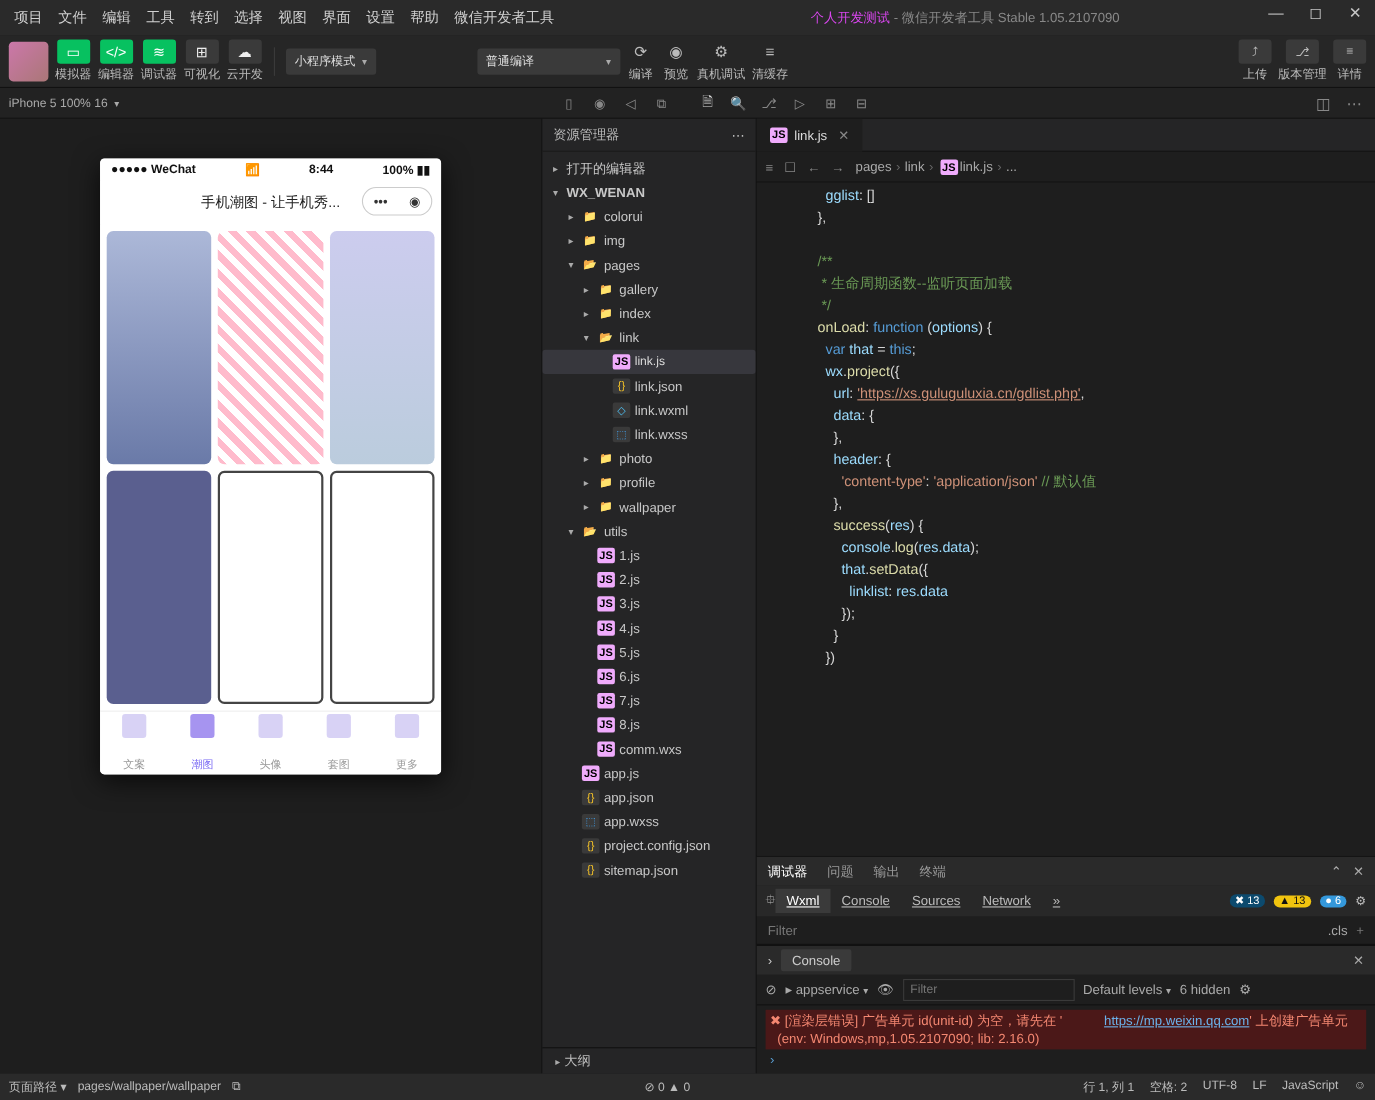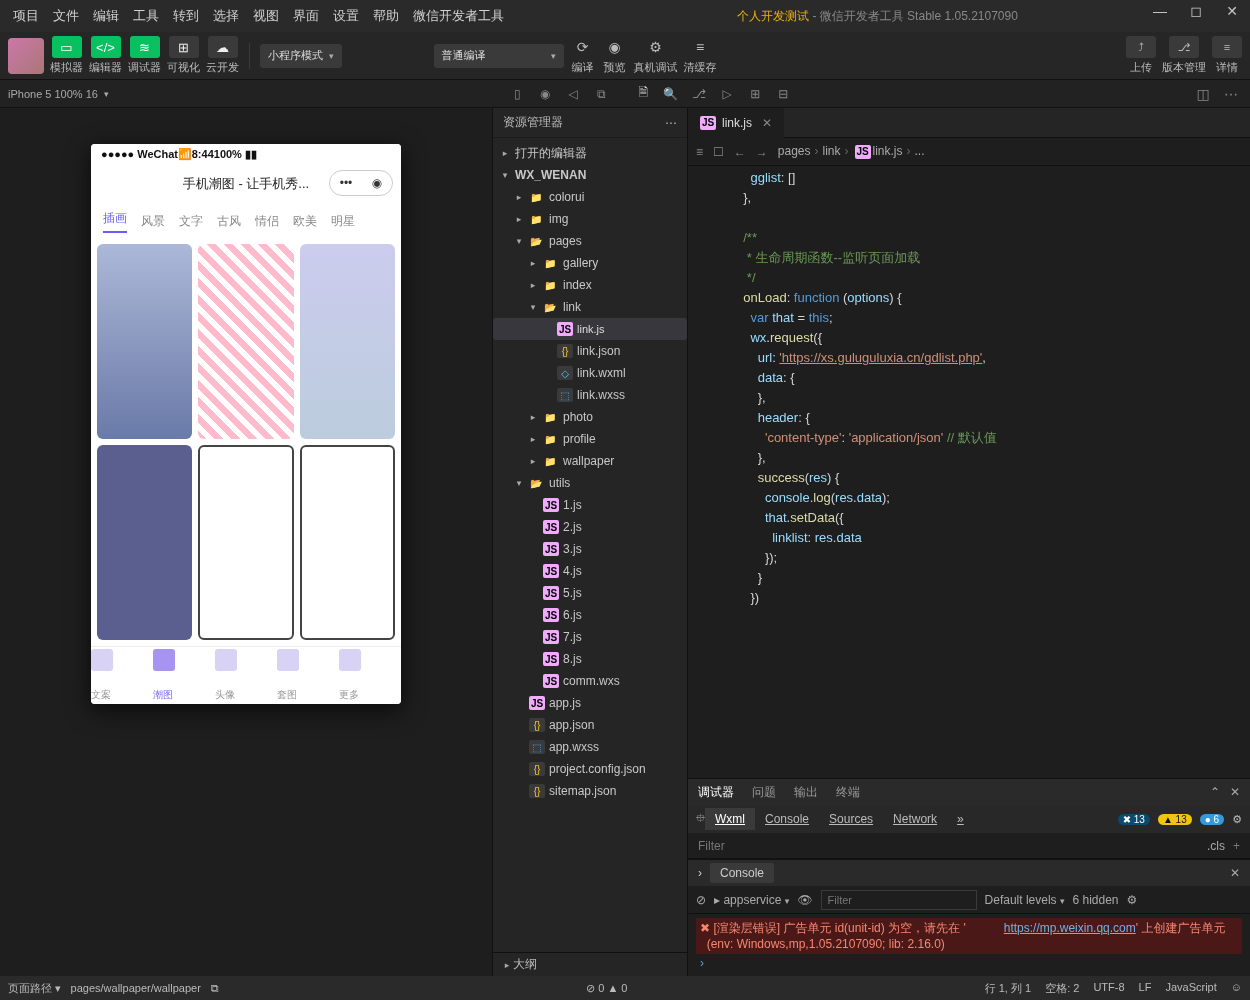--- a/index.html
+++ b/index.html
@@ -1,21 +1,21 @@
 <!DOCTYPE html>
 <html><head>
 <meta charset="utf-8">
 <style>
 * { margin:0; padding:0; box-sizing:border-box; font-family:"Microsoft YaHei",sans-serif; user-select:none; }
 body { background:#1e1e1e; color:#ccc; width:1250px; height:1000px; overflow:hidden; font-size:12px; position:relative; }
 
 .menubar { height:32px; background:#2a2a2a; display:flex; align-items:center; padding:0 6px; gap:0; }
 .menubar .m { padding:4px 7px; color:#d0d0d0; font-size:13px;}
 .menubar .title{ margin-left:auto; margin-right:auto; color:#888; font-size:12px;}
-.menubar .proj{ color:#eab308;}
+.menubar .proj{ color:#d946ef;}
 .winbtns{ position:absolute; right:6px; top:3px; display:flex; gap:12px; color:#c5c5c5; font-size:14px;}
 .winbtns span{ width:24px; text-align:center;}
 
 .toolbar{ height:48px; background:#262626; border-bottom:1px solid #111; display:flex; align-items:center; padding:2px 8px; gap:6px;}
 .ava{width:36px;height:36px;border-radius:4px;background:linear-gradient(135deg,#c7a,#a77);} 
 .tbtn{display:flex;flex-direction:column;align-items:center;gap:2px;font-size:11px;color:#bbb;}
 .tbtn .ic{width:30px;height:22px;border-radius:3px;display:flex;align-items:center;justify-content:center;font-size:13px;}
 .green{background:#07c160;color:#fff;}
 .grey{background:#3a3a3a;color:#eee;}
 .sel{display:flex;align-items:center;background:#3a3a3a;border-radius:3px;height:24px;padding:0 8px;font-size:11px;color:#ddd;gap:6px;}
@@ -30,29 +30,29 @@
 .devbar{height:28px;background:#222;border-bottom:1px solid #111;display:flex;align-items:center;padding:0 8px;font-size:11px;color:#aaa;gap:6px;}
 .devbar .micon{width:22px;text-align:center;color:#888;font-size:12px;}
 .rightic{width:22px;text-align:center;color:#888;font-size:14px;}
 
 .mainarea{display:flex;height:calc(1000px - 32px - 48px - 28px - 24px);}
 .simcol{width:492px;background:#1e1e1e;position:relative;display:flex;justify-content:center;padding-top:36px;}
 .explcol{width:196px;background:#252526;border-left:1px solid #111;border-right:1px solid #111;display:flex;flex-direction:column;}
 .editcol{flex:1;display:flex;flex-direction:column;min-width:0;}
 
 .phone{width:310px;height:560px;background:#fff;border-radius:4px;box-shadow:0 6px 24px rgba(0,0,0,.7);overflow:hidden;display:flex;flex-direction:column;}
-.pstat{height:20px;background:#fff;color:#111;display:flex;align-items:center;padding:0 10px;font-size:11px;font-weight:bold;}
+.pstat{height:20px;background:#fff;color:#111;display:flex;align-items:center;justify-content:space-between;padding:0 10px;font-size:11px;font-weight:bold;}
 .phead{height:40px;background:#fff;display:flex;align-items:center;justify-content:center;color:#222;font-size:13px;position:relative;}
 .capsule{position:absolute;right:8px;top:6px;width:64px;height:26px;border:1px solid #ccc;border-radius:14px;display:flex;align-items:center;justify-content:space-around;color:#333;font-size:12px;}
 .ptabs{height:34px;display:flex;align-items:center;gap:14px;padding:0 12px;font-size:12px;color:#888;}
 .ptabs .act{color:#6a5af9;border-bottom:2px solid #6a5af9;padding-bottom:4px;}
 .grid{flex:1;display:grid;grid-template-columns:1fr 1fr 1fr;gap:6px;padding:6px;background:#fff;overflow:hidden;}
 .cell{border-radius:6px;}
 .pbottom{height:58px;background:#fff;border-top:1px solid #eee;display:flex;}
-.pbottom .bt{flex:1;display:flex;flex-direction:column;justify-content:center;font-size:10px;color:#999;gap:17px;}
+.pbottom .bt{flex:1;display:flex;flex-direction:column;align-items:center;justify-content:center;font-size:10px;color:#999;gap:17px;}
 .pbottom .bt.act{color:#7a6af4;}
 .bic{width:22px;height:22px;border-radius:3px;}
 
 .xhead{height:30px;display:flex;align-items:center;justify-content:space-between;padding:0 10px;color:#bbb;font-size:12px;border-bottom:1px solid #1b1b1b;}
 .tree{flex:1;overflow:auto;font-size:12px;color:#c8c8c8;padding:4px 0;}
 .tn{display:flex;align-items:center;height:22px;gap:4px;}
 .tw{width:12px;text-align:center;color:#aaa;font-size:9px;}
 .fic{width:16px;height:14px;display:inline-flex;align-items:center;justify-content:center;font-size:10px;border-radius:2px;}
 .f-fold{color:#c8c8c8;}
 .f-js{background:#f0abfc;color:#000;font-weight:bold;}
@@ -218,29 +218,20 @@
           <span>8:44</span>
         <span><span>100%</span> ▮▮</span>
       </div>
       <div class="phead">
         <span>手机潮图 - 让手机秀...</span>
         <div class="capsule">
             <span>•••</span>
             <span>◉</span>
           </div>
       </div>
-      <div class="ptabs">
-        <span class="act">插画</span>
-        <span>风景</span>
-        <span>文字</span>
-        <span>古风</span>
-        <span>情侣</span>
-        <span>欧美</span>
-        <span>明星</span>
-      </div>
       <div class="grid">
         <div class="cell" style="background:linear-gradient(#acb8d8,#6a7aa8);grid-row:span 2"></div>
         <div class="cell" style="background:repeating-linear-gradient(45deg,#fbc,#fbc 6px,#fff 6px,#fff 12px);grid-row:span 2"></div>
         <div class="cell" style="background:linear-gradient(#cce,#bcd);grid-row:span 2"></div>
         <div class="cell" style="background:#5a5f8f;grid-row:span 2"></div>
         <div class="cell" style="background:#fff;border:2px solid #444;grid-row:span 2"></div>
         <div class="cell" style="background:#fff;border:2px solid #444;grid-row:span 2"></div>
       </div>
       <div class="pbottom">
         <div class="bt">
@@ -448,21 +439,21 @@
     <div class="ed">
       <div class="ln"></div>
 <div class="code">    <span class="p">gglist</span>: []
   <span class="br">},</span>
 
   <span class="c">/**</span>
   <span class="c"> * 生命周期函数--监听页面加载</span>
   <span class="c"> */</span>
   <span class="fn">onLoad</span>: <span class="k">function</span> (<span class="p">options</span>) {
     <span class="k">var</span> <span class="p">that</span> = <span class="th">this</span>;
-    <span class="p">wx</span>.<span class="fn">request</span>({
+    <span class="p">wx</span>.<span class="fn">project</span>({
       <span class="p">url</span>: <span class="s" style="text-decoration:underline">'https://xs.guluguluxia.cn/gdlist.php'</span>,
       <span class="p">data</span>: {
       },
       <span class="p">header</span>: {
         <span class="s">'content-type'</span>: <span class="s">'application/json'</span> <span class="c">// 默认值</span>
       },
       <span class="fn">success</span>(<span class="p">res</span>) {
         <span class="p">console</span>.<span class="fn">log</span>(<span class="p">res.data</span>);
         <span class="p">that</span>.<span class="fn">setData</span>({
           <span class="p">linklist</span>: <span class="p">res.data</span>

